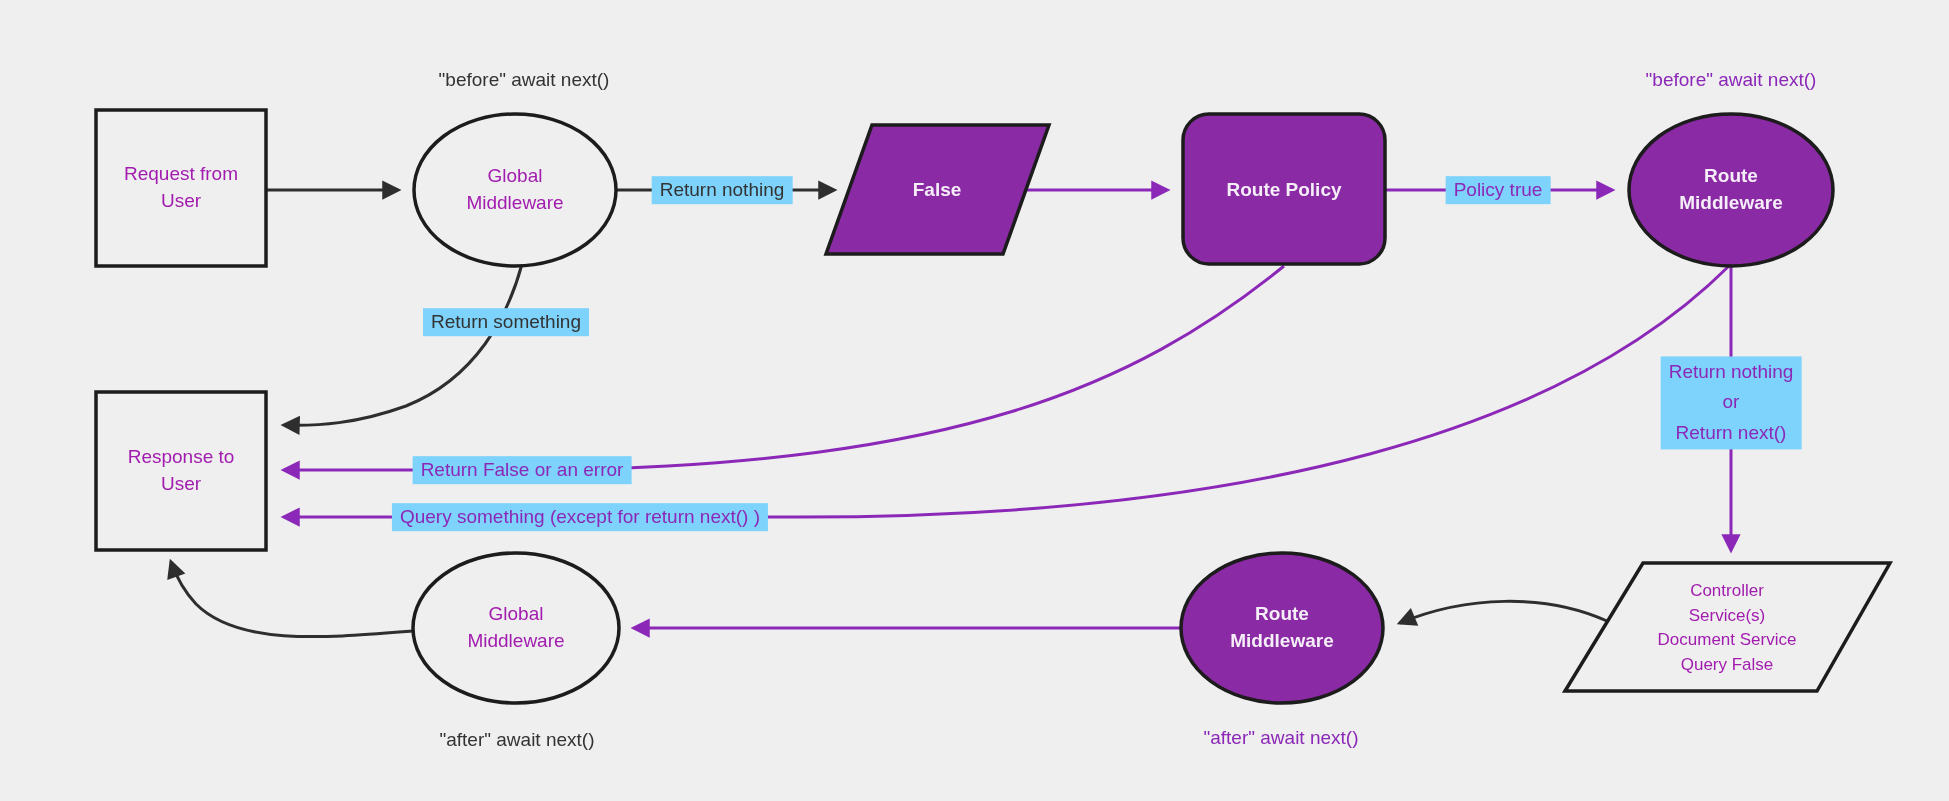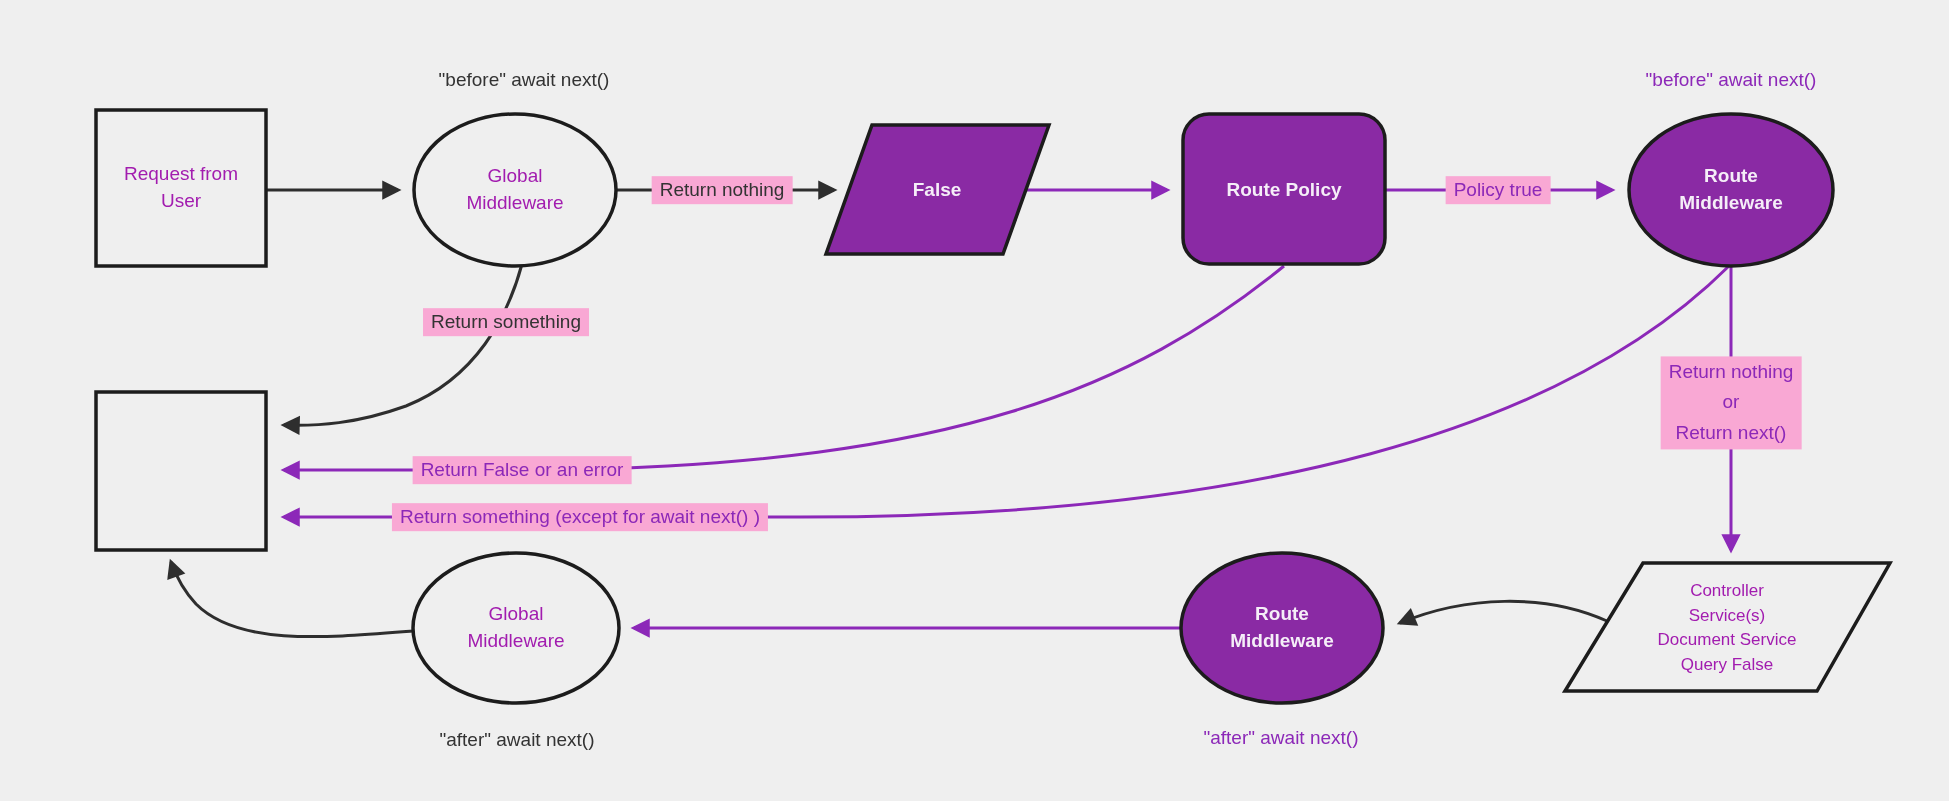--- a/index.html
+++ b/index.html
@@ -14,21 +14,21 @@
   .lbl {
     position:absolute;
     transform:translate(-50%,-50%);
     font-size:19px;
     line-height:1.35;
     color:#333333;
     white-space:nowrap;
     text-align:center;
   }
   .lbl.purple { color:#8c28b8; }
-  .lbl.mask { background:#f9a8d4; padding:1px 8px; }
+  .lbl.mask { background:#7dd3fc; padding:1px 8px; }
   .node-label {
     position:absolute;
     transform:translate(-50%,-50%);
     font-size:19px;
     line-height:1.4;
     color:#a21caf;
     text-align:center;
     white-space:normal;
   }
   .node-label.on-purple { color:#f5eef8; font-weight:bold; }
@@ -79,28 +79,29 @@
   <div class="node-label on-purple" style="left:1284px; top:190px; width:180px;">Route Policy</div>
   <div class="node-label on-purple" style="left:1731px; top:190px; width:130px;">Route Middleware</div>
   <div class="node-label small" style="left:1727px; top:628px; width:220px;">
     <span style="display:block">Controller</span>
     <span style="display:block">Service(s)</span>
     <span style="display:block">Document Service</span>
     <span style="display:block">Query False</span>
   </div>
   <div class="node-label on-purple" style="left:1282px; top:628px; width:130px;">Route Middleware</div>
   <div class="node-label" style="left:516px; top:628px; width:130px;">Global Middleware</div>
+  <div class="node-label" style="left:181px; top:471px; width:130px;">Response to User</div>
 
   <div class="lbl" style="left:524px; top:80px;">"before" await next()</div>
   <div class="lbl purple" style="left:1731px; top:80px;">"before" await next()</div>
   <div class="lbl mask" style="left:722px; top:190px;">Return nothing</div>
   <div class="lbl purple mask" style="left:1498px; top:190px;">Policy true</div>
   <div class="lbl mask" style="left:506px; top:322px;">Return something</div>
   <div class="lbl purple mask" style="left:522px; top:470px;">Return False or an error</div>
-  <div class="lbl purple mask" style="left:580px; top:517px;">Return something (except for await next() )</div>
+  <div class="lbl purple mask" style="left:580px; top:517px;">Query something (except for return next() )</div>
   <div class="lbl purple mask" style="left:1731px; top:403px; line-height:1.6;">
     <span style="display:block">Return nothing</span>
     <span style="display:block">or</span>
     <span style="display:block">Return next()</span>
   </div>
   <div class="lbl purple" style="left:1281px; top:738px;">"after" await next()</div>
   <div class="lbl" style="left:517px; top:740px;">"after" await next()</div>
 
 </div>
 

